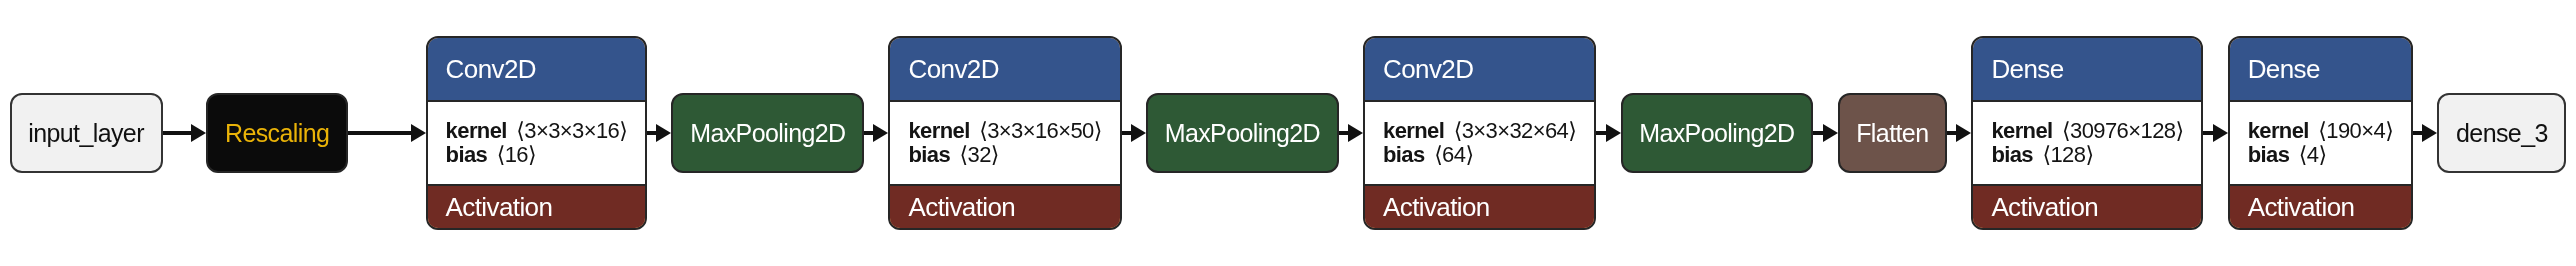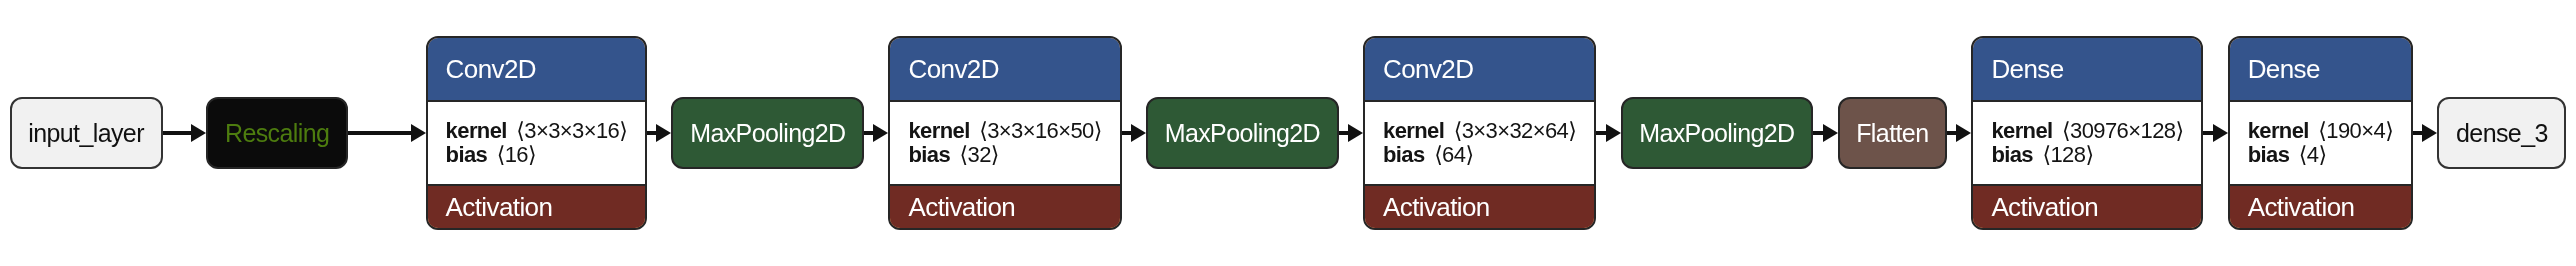--- a/index.html
+++ b/index.html
@@ -26,34 +26,34 @@
     width: 2576px;
     height: 266px;
     display: flex;
     align-items: center;
     padding: 0 9.5px;
     background: var(--background);
   }
   
   .node {
     flex: 0 0 auto;
-    height: 72px;
+    height: 80px;
     display: flex;
     align-items: center;
     justify-content: center;
     padding: 0 16.7px;
     border: 2.4px solid var(--border-dark);
     border-radius: 12px;
     font-size: 25px;
     letter-spacing: -0.6px;
     white-space: nowrap;
     line-height: 1;
   }
   .v-io       { background: var(--io-fill);       color: #111; border-color: #333; }
-  .v-black    { background: var(--rescaling-black); color: #4d7c0f; }
+  .v-black    { background: var(--rescaling-black); color: #eab308; }
   .v-green    { background: var(--pooling-green);   color: #fff; }
   .v-brown    { background: var(--flatten-brown);   color: #fff; text-align: center; }
   
   .block {
     flex: 0 0 auto;
     border: 2.4px solid var(--border-dark);
     border-radius: 12px;
     overflow: hidden;
     background: #fdba74;
     display: flex;

